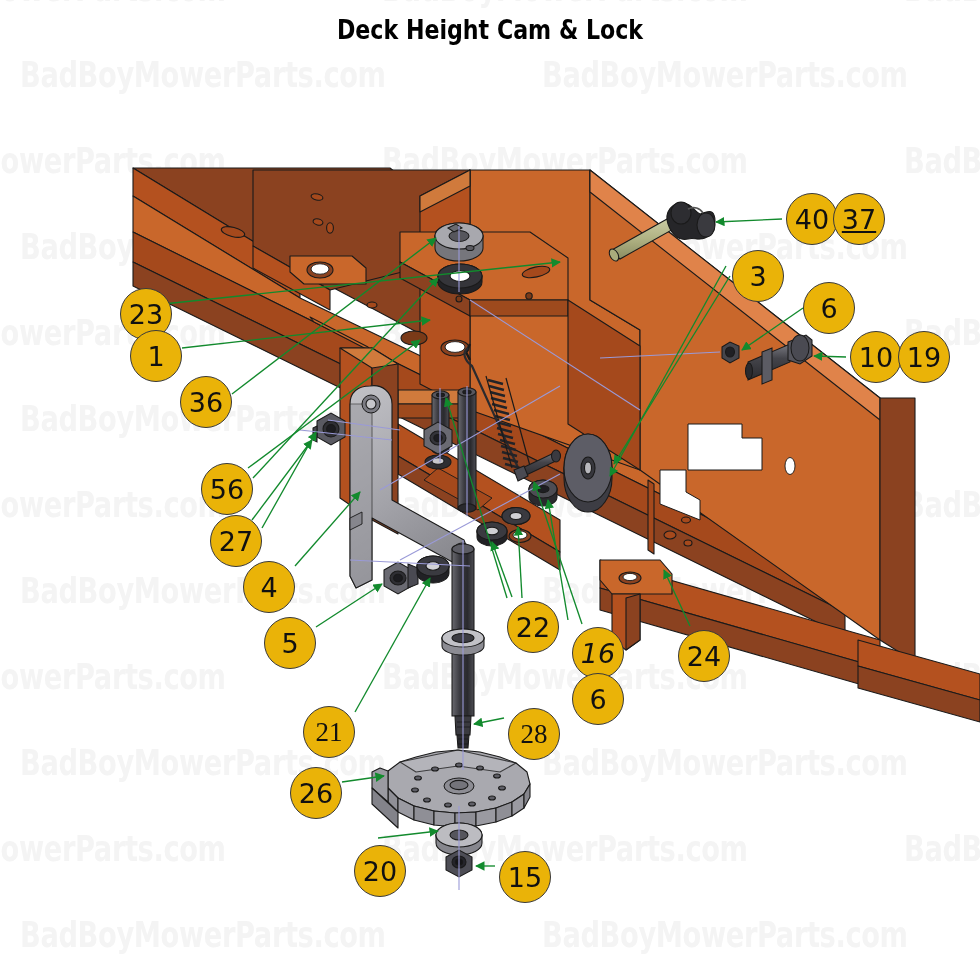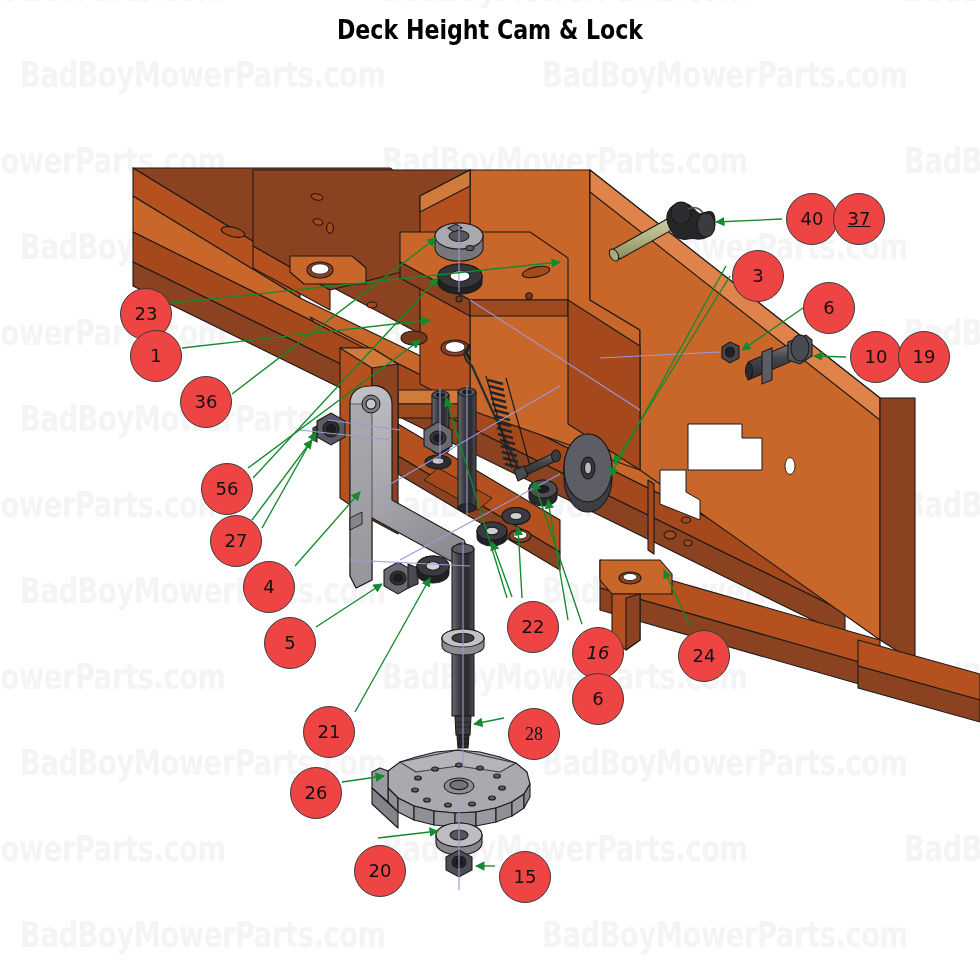--- a/index.html
+++ b/index.html
@@ -73,28 +73,28 @@
     position: absolute;
     left: 0; top: 0;
     width: 980px; height: 980px;
     z-index: 30;
   }
   .callout {
     position: absolute;
     width: 52px;
     height: 52px;
     border-radius: 50%;
-    background: #ef4444;
+    background: #eab308;
     border: 1.4px solid #3a3a3a;
     box-sizing: border-box;
     display: flex;
     align-items: center;
     justify-content: center;
     font-family: "DejaVu Sans", sans-serif;
-    font-size: 18px;
+    font-size: 27px;
     color: #111111;
     line-height: 1;
     cursor: pointer;
   }
 </style>
 </head>
 <body>
 
 <div id="page">
 
@@ -529,21 +529,21 @@
       <div class="callout" style="left: 803px; top: 282px;">6</div>
       <div class="callout" style="left: 850px; top: 331px;">10</div>
       <div class="callout" style="left: 898px; top: 331px;">19</div>
       <div class="callout" style="left: 120px; top: 288px;">23</div>
       <div class="callout" style="left: 130px; top: 330px;">1</div>
       <div class="callout" style="left: 180px; top: 376px;">36</div>
       <div class="callout" style="left: 201px; top: 463px;">56</div>
       <div class="callout" style="left: 210px; top: 515px;">27</div>
       <div class="callout" style="left: 243px; top: 561px;">4</div>
       <div class="callout" style="left: 264px; top: 617px;">5</div>
-      <div class="callout" style="left: 303px; top: 706px;">21</div>
+      <div class="callout" style="left: 303px; top: 706px; font-family: Liberation Serif, serif;">21</div>
       <div class="callout" style="left: 507px; top: 601px;">22</div>
       <div class="callout" style="left: 572px; top: 627px; font-style: italic;">16</div>
       <div class="callout" style="left: 572px; top: 673px;">6</div>
       <div class="callout" style="left: 678px; top: 630px;">24</div>
       <div class="callout" style="left: 508px; top: 708px; font-family: Liberation Serif, serif;">28</div>
       <div class="callout" style="left: 290px; top: 767px;">26</div>
       <div class="callout" style="left: 354px; top: 845px;">20</div>
       <div class="callout" style="left: 499px; top: 851px;">15</div>
     </div>
 

